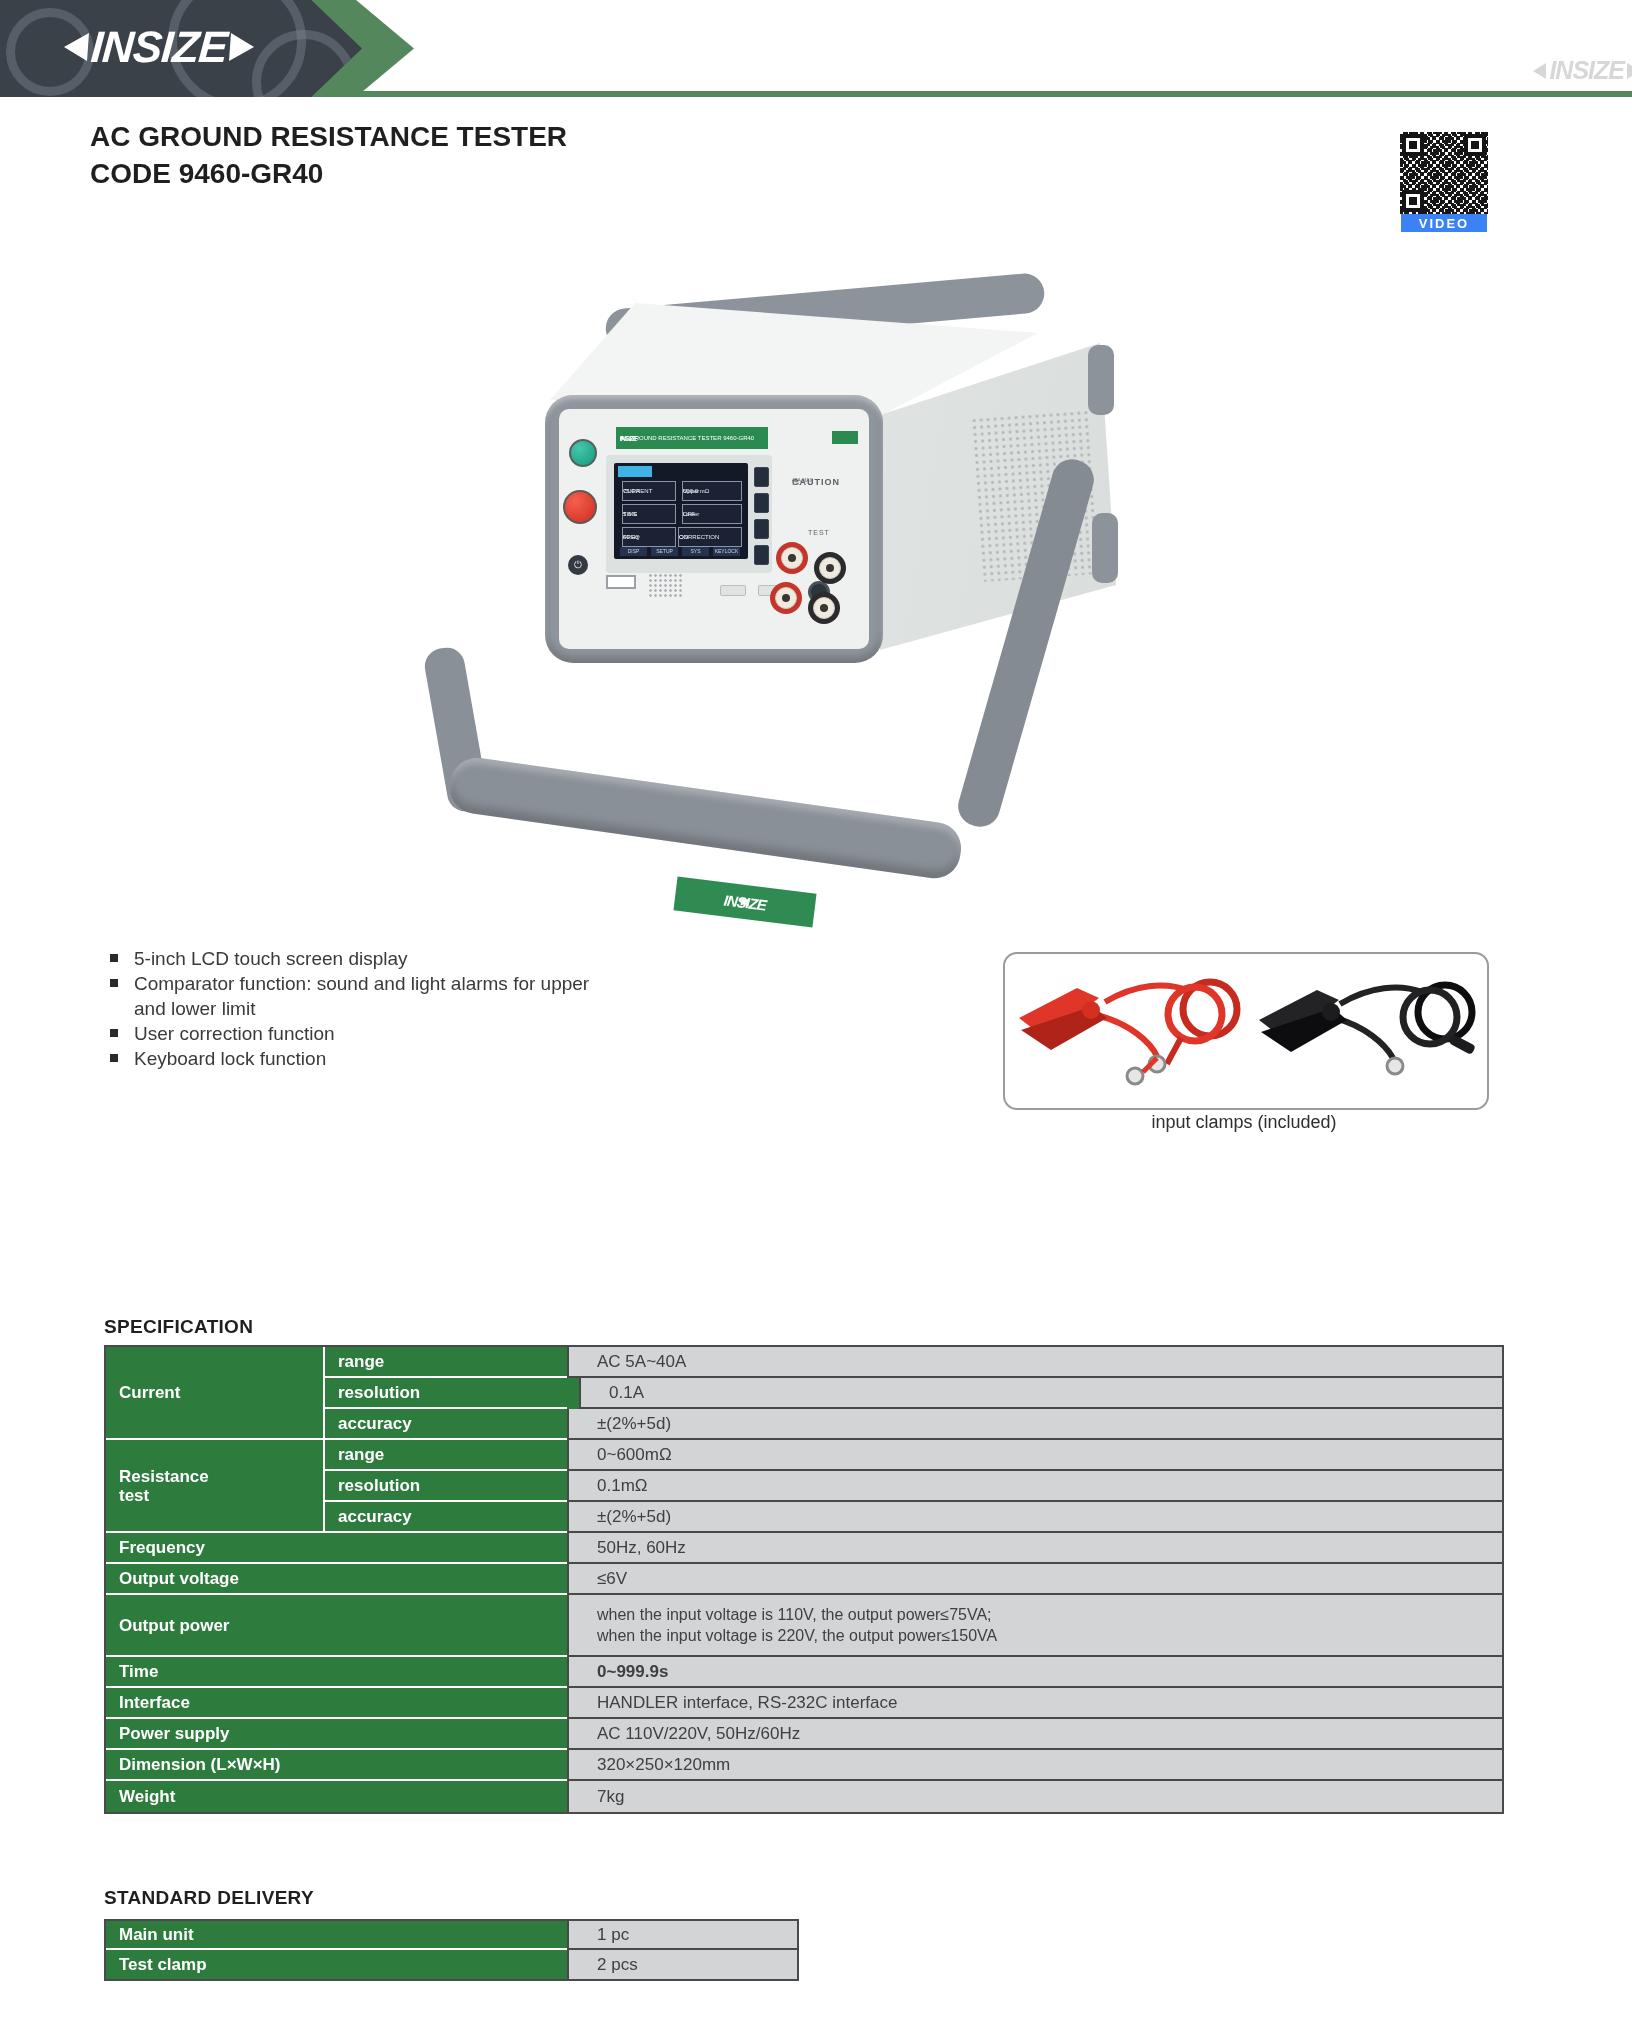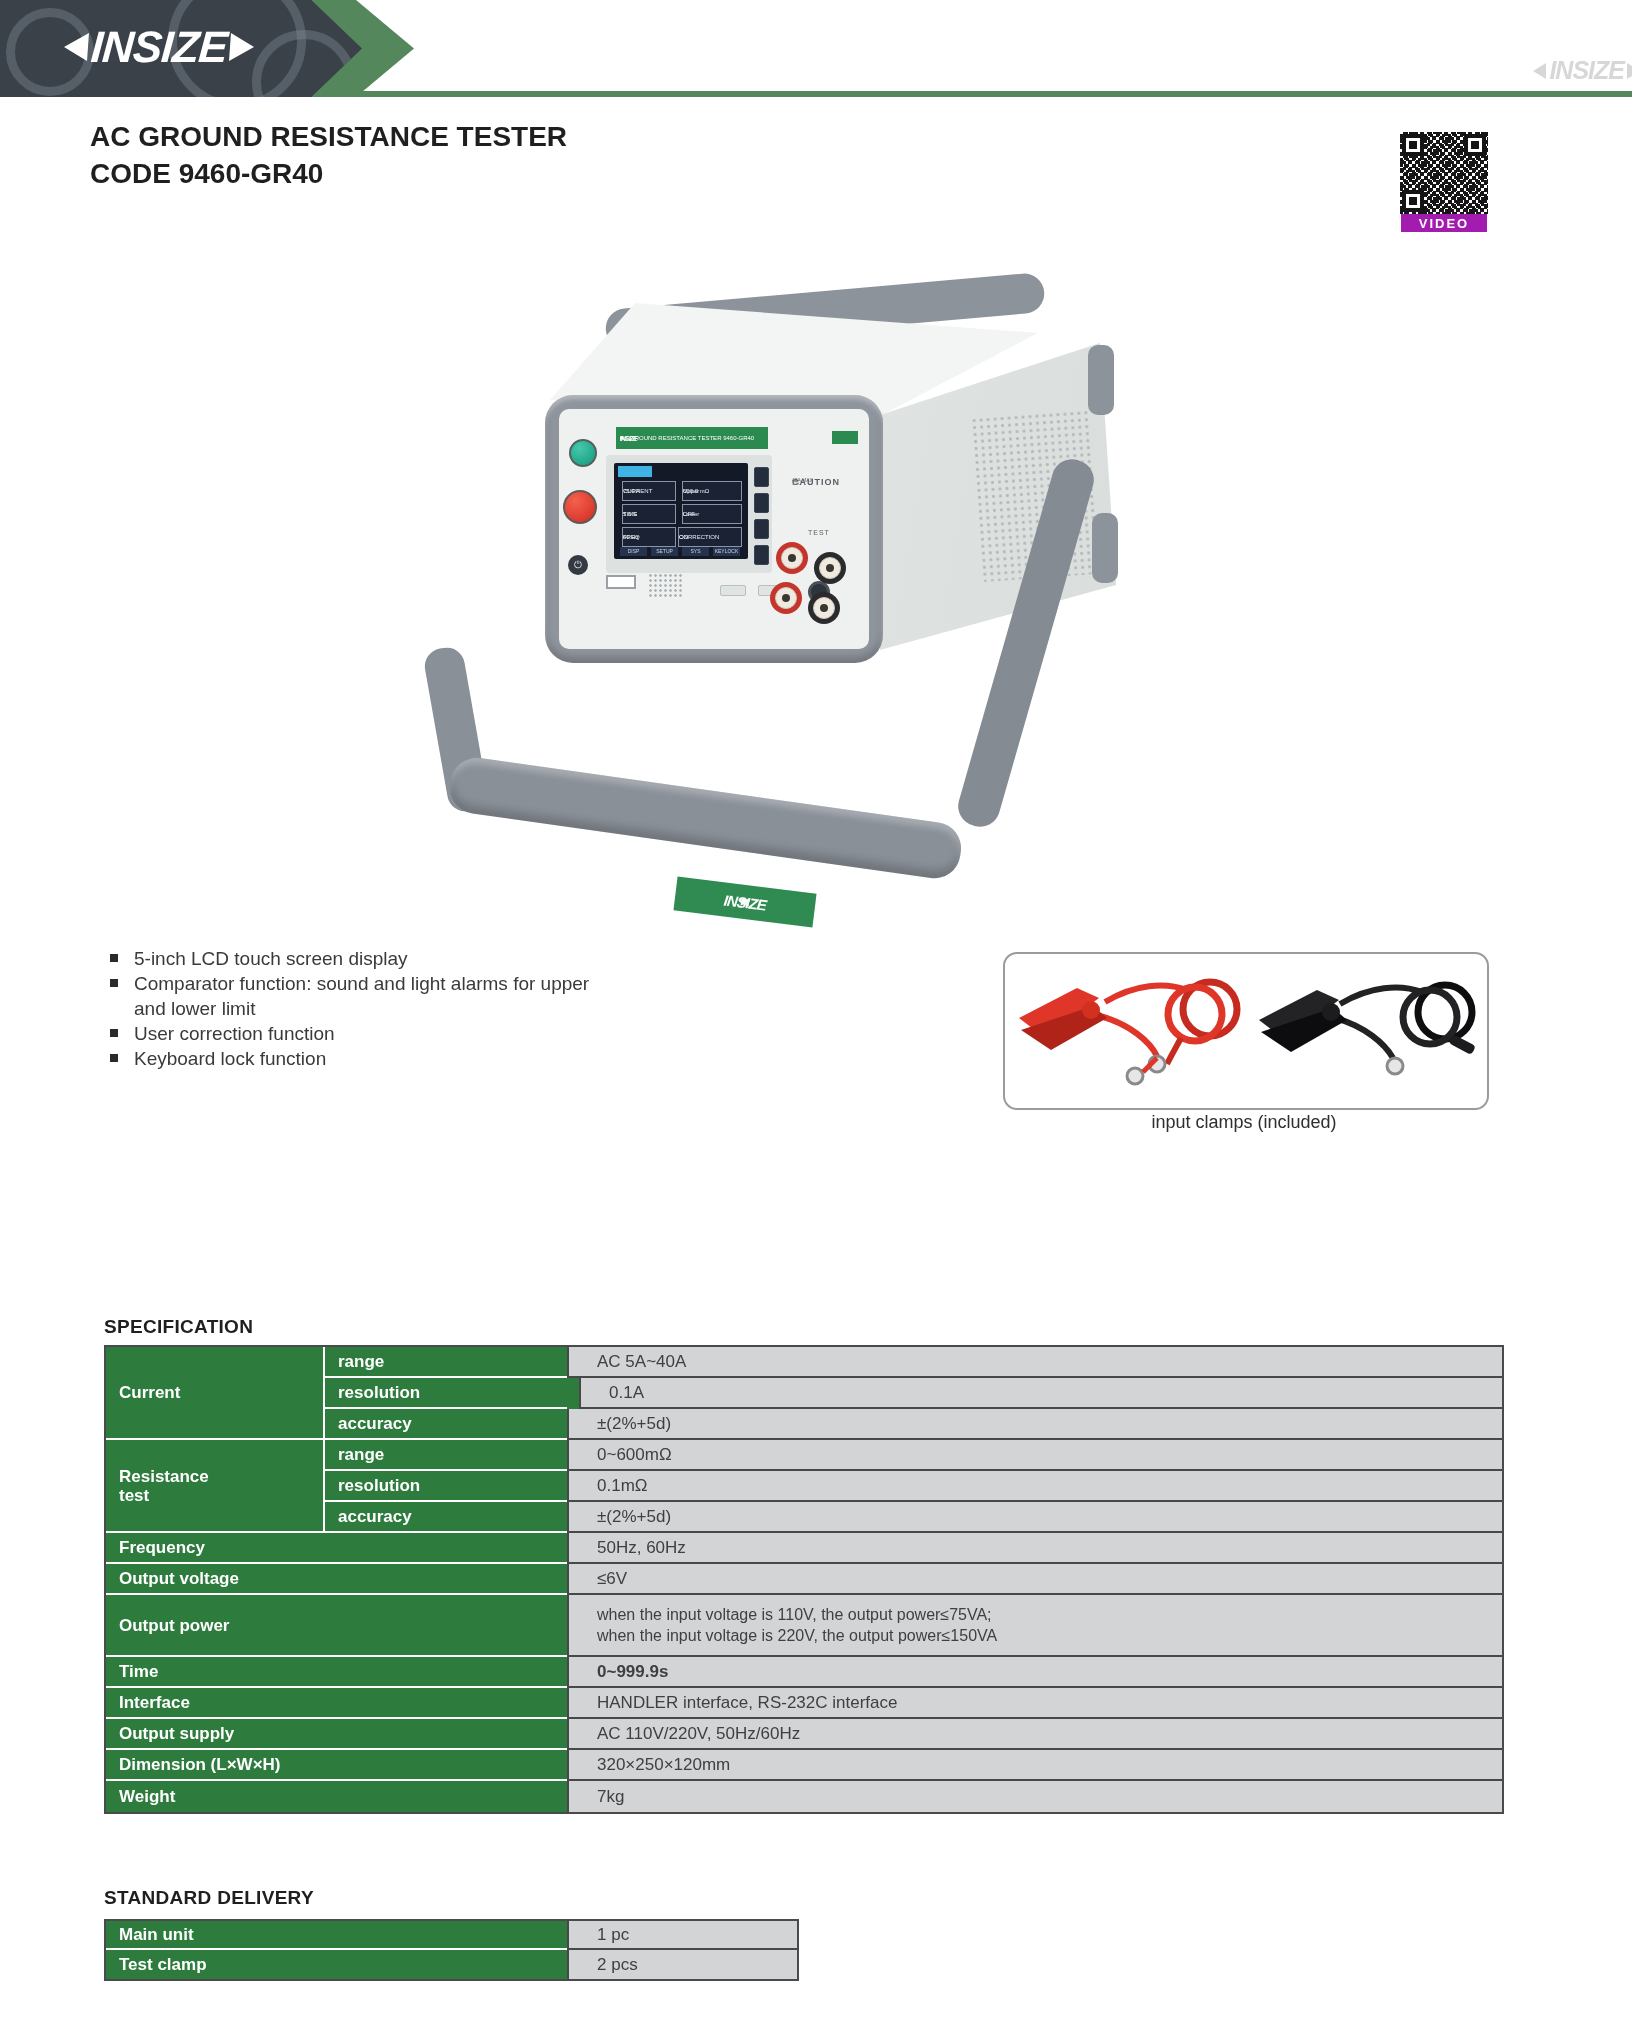--- a/index.html
+++ b/index.html
@@ -27,21 +27,21 @@
   .hdr-logo{position:absolute;left:64px;top:22px;z-index:4;color:#ffffff;font-size:44px;transform:skewX(-4deg);}
   .hdr-watermark{position:absolute;right:-8px;top:56px;z-index:4;color:#d7d7d7;font-size:25px;}
 
   
   .title{position:absolute;left:90px;top:118px;font-size:28px;font-weight:bold;color:#1f1f1f;line-height:37px;}
   .qr{position:absolute;left:1400px;top:132px;width:88px;height:82px;background:
         conic-gradient(#161616 25%,transparent 0 50%,#161616 0 75%,transparent 0) 0 0/8px 8px,
         conic-gradient(#161616 25%,transparent 0 50%,#161616 0 75%,transparent 0) 3px 2px/6px 6px,#fff;}
   .finder{position:absolute;width:14px;height:14px;border:4px solid #141414;background:#fff;}
   .finder::after{content:"";position:absolute;left:3px;top:3px;width:8px;height:8px;background:#141414;}
-  .video-badge{position:absolute;left:1401px;top:214px;width:86px;height:18px;background:#a21caf;
+  .video-badge{position:absolute;left:1401px;top:214px;width:86px;height:18px;background:#3b82f6;
         color:#fff;font-size:13px;font-weight:bold;letter-spacing:2px;display:flex;align-items:center;justify-content:center;}
 
   
   #device{position:absolute;left:420px;top:285px;width:760px;height:680px;}
   #device *{position:absolute;box-sizing:border-box;}
   .top-bumper{left:185px;top:6px;width:440px;height:40px;border-radius:20px;background:#8d939b;transform:rotate(-5deg);}
   .top-face{left:0;top:0;width:760px;height:200px;background:#f3f5f4;
       clip-path:polygon(130px 115px,215px 18px,618px 48px,462px 130px);}
   .side-face{left:0;top:0;width:760px;height:400px;background:linear-gradient(100deg,#e9eceb,#d8dcdb);
       clip-path:polygon(460px 130px,680px 58px,696px 300px,460px 365px);}
@@ -324,21 +324,21 @@
     <div class="sg" style="grid-row:9;grid-column:1/3;">Output power</div>
     <div class="sv two" style="grid-row:9;grid-column:3;">
       <span>when the input voltage is 110V, the output power≤75VA;</span>
       <span>when the input voltage is 220V, the output power≤150VA</span>
     </div>
 
     <div class="sg" style="grid-row:10;grid-column:1/3;">Time</div>
     <div class="sv" style="grid-row:10;grid-column:3;font-weight:bold;">0~999.9s</div>
     <div class="sg" style="grid-row:11;grid-column:1/3;">Interface</div>
     <div class="sv" style="grid-row:11;grid-column:3;">HANDLER interface, RS-232C interface</div>
-    <div class="sg" style="grid-row:12;grid-column:1/3;">Output supply</div>
+    <div class="sg" style="grid-row:12;grid-column:1/3;">Power supply</div>
     <div class="sv" style="grid-row:12;grid-column:3;">AC 110V/220V, 50Hz/60Hz</div>
     <div class="sg" style="grid-row:13;grid-column:1/3;">Dimension (L×W×H)</div>
     <div class="sv" style="grid-row:13;grid-column:3;">320×250×120mm</div>
     <div class="sg nb" style="grid-row:14;grid-column:1/3;">Weight</div>
     <div class="sv nb" style="grid-row:14;grid-column:3;">7kg</div>
   </div>
 
   <div class="sec-head" style="top:1887px;">STANDARD DELIVERY</div>
   <div class="dlv-grid">
     <div class="sg" style="grid-row:1;grid-column:1;">Main unit</div>

